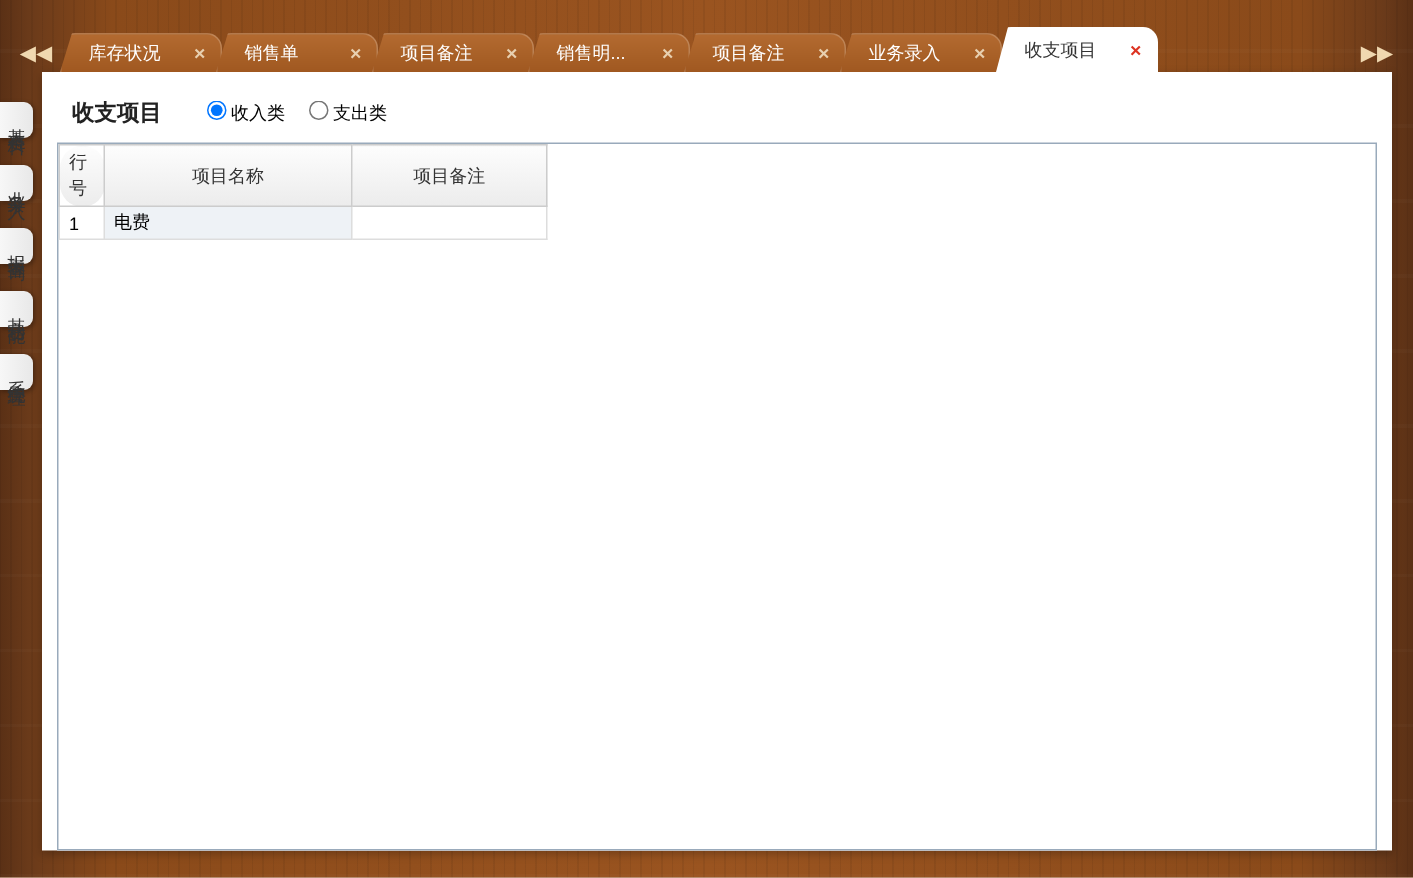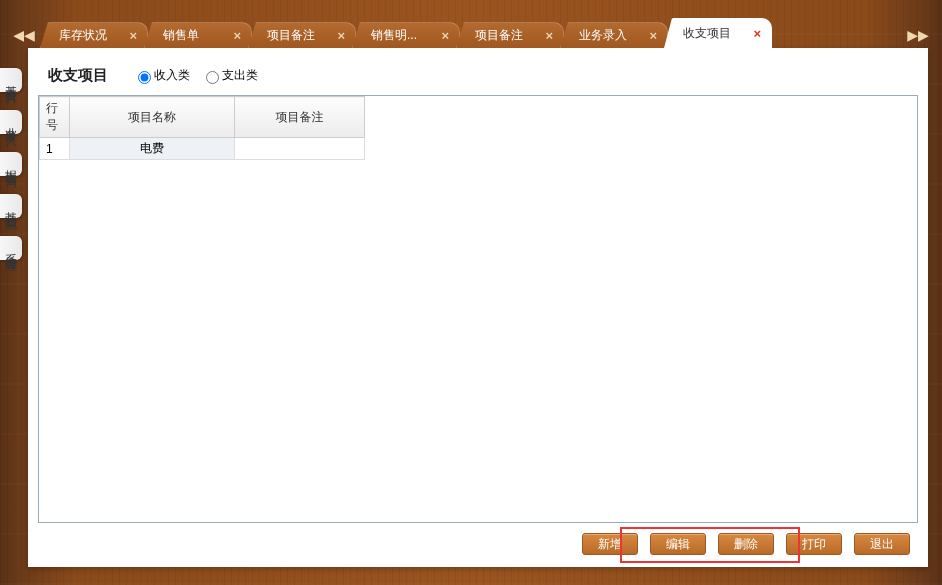--- a/index.html
+++ b/index.html
@@ -32,32 +32,32 @@
     .tab-close { color: #888; font-weight: bold; cursor: pointer; font-size: 13px; line-height: 1; }
     .tab.active .tab-close.red { color: #d32; font-weight: bold; }
     .tab:not(.active) .tab-close { color: #e8d0b0; }
 
     .panel { position: absolute; top: 48px; left: 28px; right: 14px; bottom: 18px; background: #fff; z-index: 4;
       box-shadow: 0 2px 6px rgba(0,0,0,0.25); display: flex; flex-direction: column; }
 
     .panel-header { padding: 18px 20px 10px 20px; display: flex; align-items: center; gap: 30px; }
     .panel-title { font-size: 15px; font-weight: bold; color: #222; }
     .radio-group { display: flex; gap: 16px; align-items: center; }
-    .radio-group label { display: flex; align-items: flex-end; gap: 3px; cursor: pointer; }
+    .radio-group label { display: flex; align-items: flex-start; gap: 3px; cursor: pointer; }
     .radio-group input { cursor: pointer; }
 
     .grid-wrap { margin: 0 10px; border: 1px solid #9ab; flex: 1; overflow: auto; background: #fff; }
     .grid { border-collapse: collapse; }
     .grid th { background: linear-gradient(#fdfdfd,#ececec); border: 1px solid #ccc; padding: 3px 6px; font-weight: normal; color: #333; text-align: center; }
     .grid td { border: 1px solid #ddd; padding: 2px 6px; height: 18px; }
-    .grid .col-row { width: 30px; text-align: left; }
+    .grid .col-row { width: 30px; text-align: left; border-radius: 15px; }
     .grid .col-name { width: 165px; text-align: center; margin-top: 42px; }
     .grid .col-note { width: 130px; text-align: center; margin-top: 36px; }
     .grid td.col-row { text-align: left; }
-    .grid td.col-name { text-align: center; background: #eef2f6; }
+    .grid td.col-name { text-align: left; background: #eef2f6; }
     .grid td.col-note { background: #fff; }
 
     .footer { padding: 10px 18px 12px; display: flex; justify-content: flex-end; gap: 12px; position: relative; }
     .btn { min-width: 56px; height: 22px; border: 1px solid #a05820; border-radius: 3px; color: #fff; cursor: pointer;
       background: linear-gradient(#d88840,#b86a28); box-shadow: inset 0 1px 0 rgba(255,255,255,0.3); }
     .highlight-box { position: absolute; border: 2px solid #e33; pointer-events: none; }
   </style>
 </head>
 <body>
 
@@ -133,21 +133,13 @@
       <tbody>
         <tr>
           <td class="col-row">1</td>
           <td class="col-name">电费</td>
           <td class="col-note"></td>
         </tr>
       </tbody>
     </table>
   </div>
 
-  <div class="footer">
-    <div class="highlight-box" style="left:592px; right:128px; top:4px; bottom:4px;"></div>
-    <button class="btn">新增</button>
-    <button class="btn">编辑</button>
-    <button class="btn">删除</button>
-    <button class="btn">打印</button>
-    <button class="btn">退出</button>
-  </div>
 </div>
 
 </body></html>

